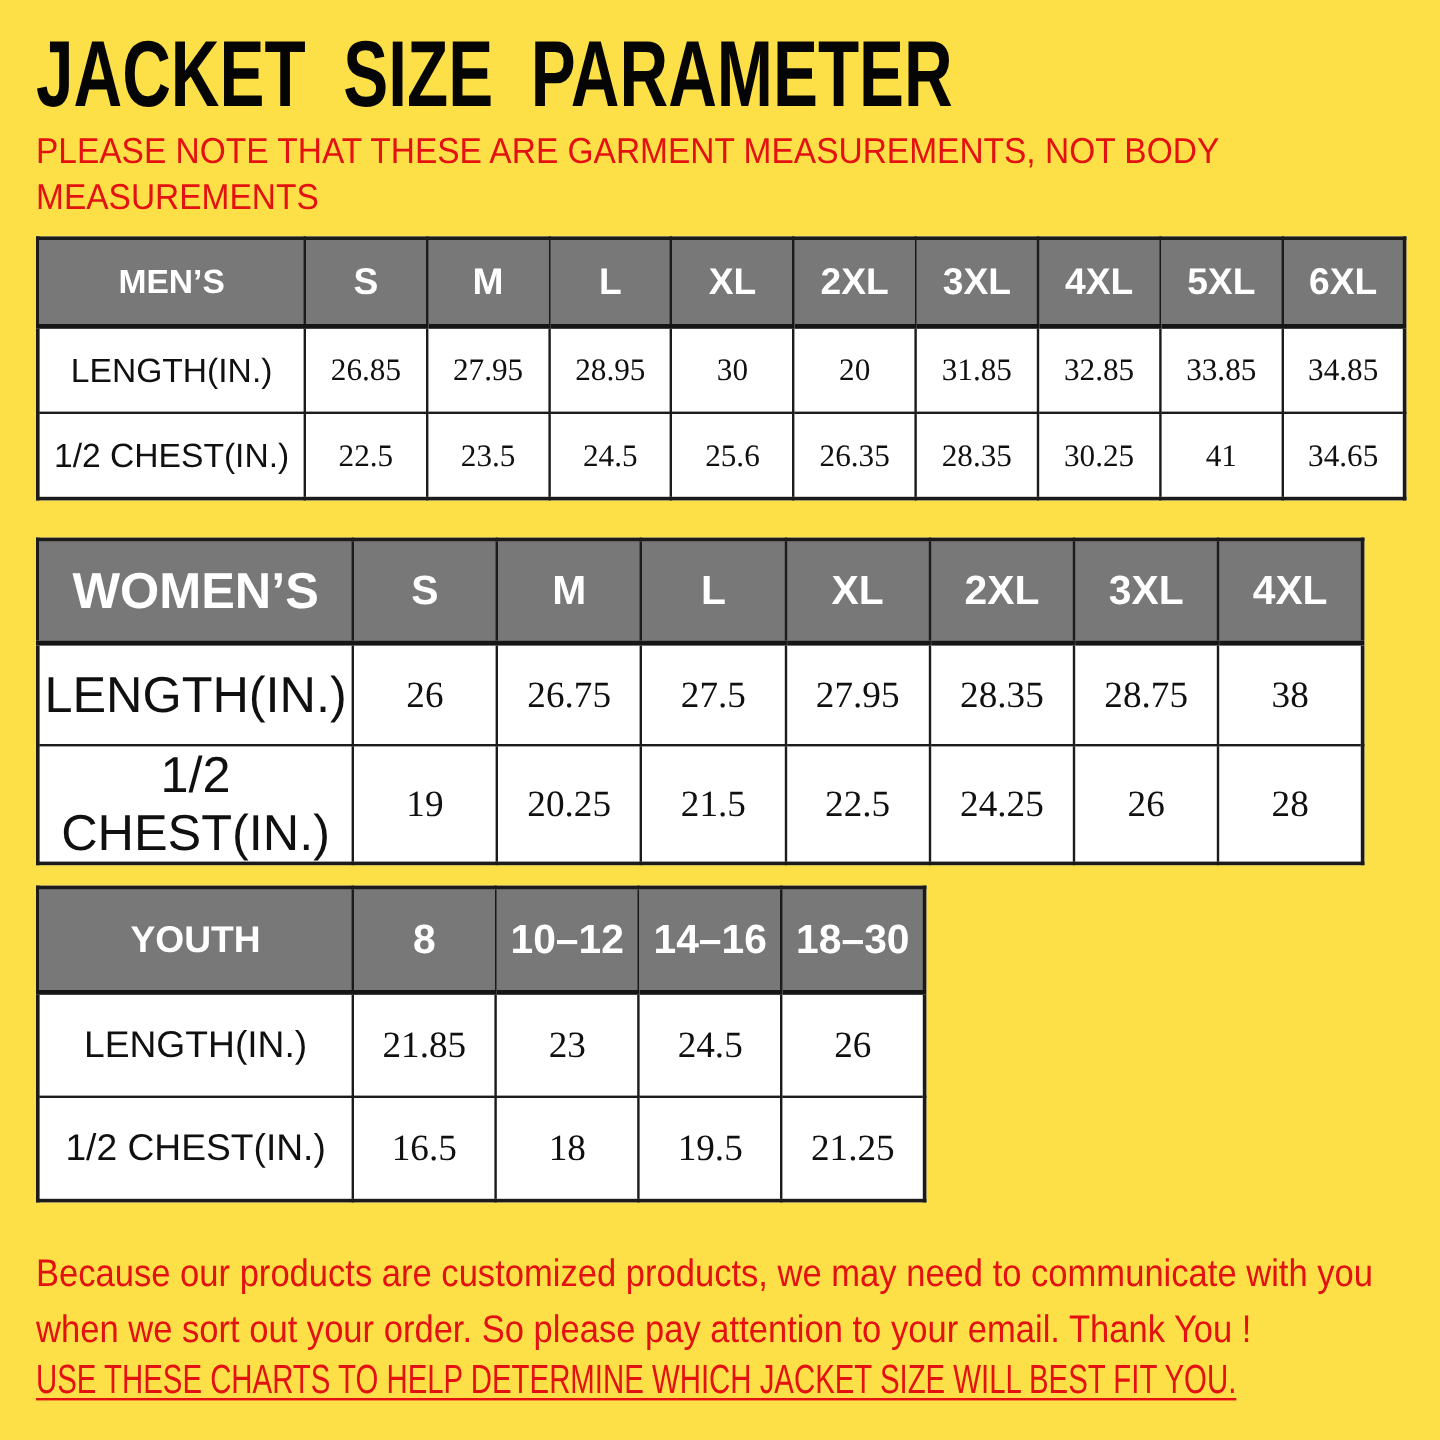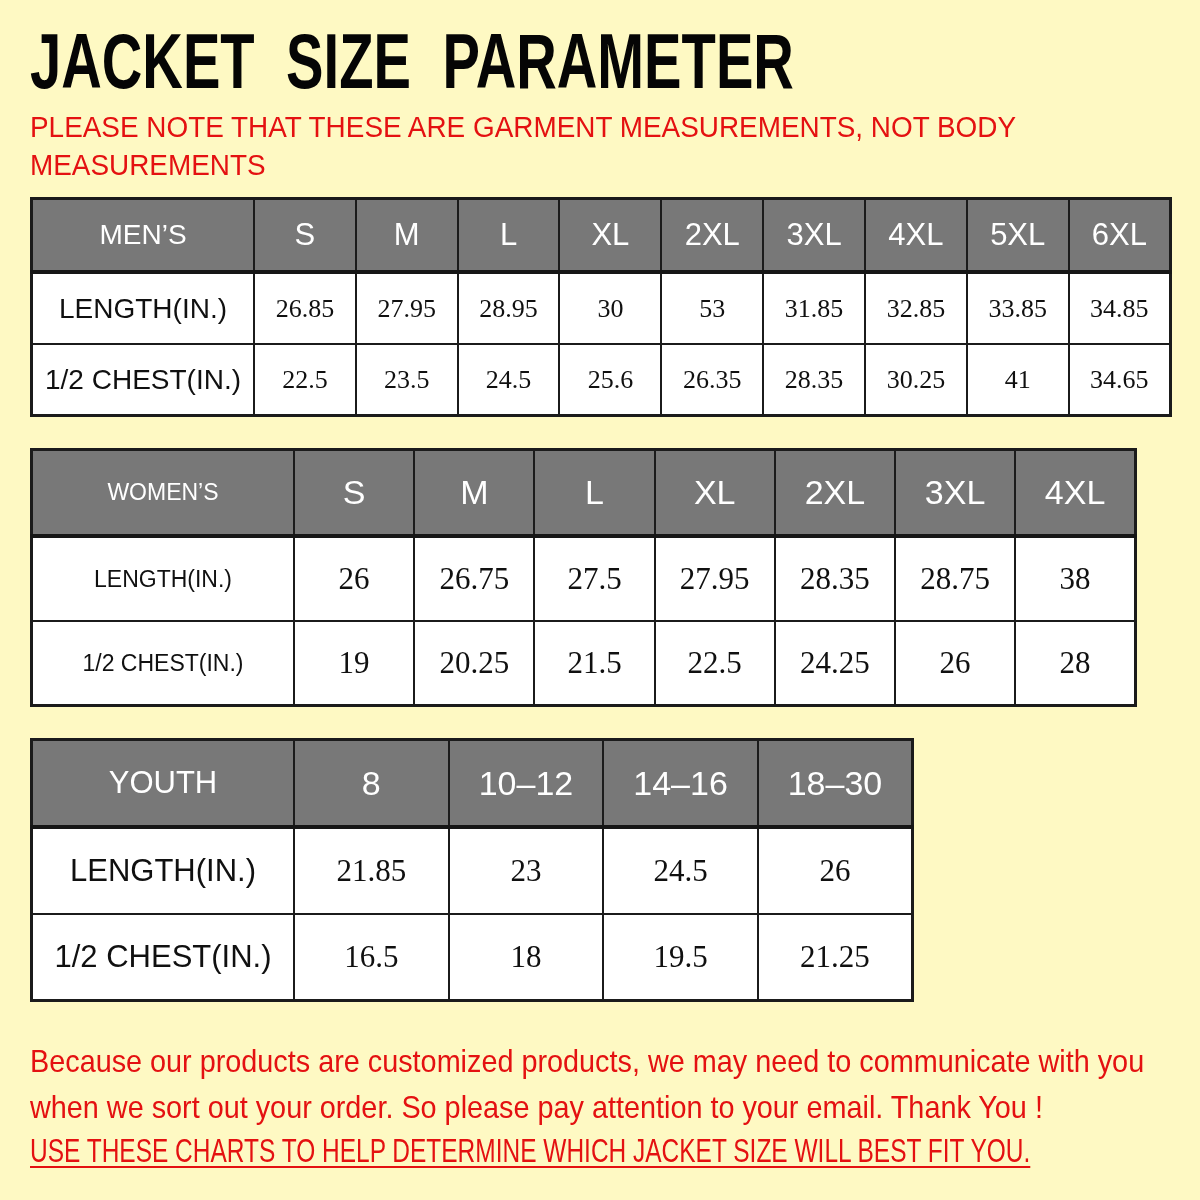--- a/index.html
+++ b/index.html
@@ -1,48 +1,48 @@
 <!DOCTYPE html>
 <html><head>
 <meta charset="utf-8">
 <style>
   html,body{margin:0;padding:0;background:#ffffff;}
-  #page{position:relative;width:1200px;height:1200px;background:#fef9c3;overflow:hidden;
+  #page{position:relative;width:1200px;height:1200px;background:#fde047;overflow:hidden;
         font-family:"Liberation Sans",sans-serif;color:#111;}
 
   
   #title{position:absolute;left:30px;top:22px;font-size:78px;font-weight:700;
          line-height:1.0;white-space:nowrap;letter-spacing:0px;word-spacing:22px;
          transform:scaleX(0.72);transform-origin:left top;color:#050505;}
 
   
   #note{position:absolute;left:30px;top:108px;color:#e41111;font-size:30px;line-height:38px;
         transform:scaleX(0.93);transform-origin:left top;white-space:nowrap;}
 
   
   table.size-table{position:absolute;left:30px;border-collapse:collapse;table-layout:fixed;
                    background:#fff;border:3px solid #1b1b1b;}
   table.size-table th, table.size-table td{border:2px solid #1b1b1b;text-align:center;
                    vertical-align:middle;padding:0;overflow:hidden;}
-  table.size-table th{background:#787878;color:#ffffff;font-weight:400;
+  table.size-table th{background:#787878;color:#ffffff;font-weight:700;
                    border-bottom:4px solid #161616;}
   table.size-table td{color:#101010;font-family:"Liberation Serif",serif;}
   table.size-table td:first-child{font-family:Liberation Sans, sans-serif;}
 
   #mens-table{top:197px;width:1142px;}
   #mens-table th{height:70px;font-size:31px;}
   #mens-table td{height:69px;font-size:26px;}
   #mens-table th:first-child,#mens-table td:first-child{width:220px;font-size:28px;}
 
   #womens-table{top:448px;width:1107px;}
   #womens-table th{height:83px;font-size:34px;}
   #womens-table td{height:82px;font-size:31px;}
-  #womens-table th:first-child,#womens-table td:first-child{width:260px;font-size:23px;}
+  #womens-table th:first-child,#womens-table td:first-child{width:260px;font-size:42px;}
 
-  #youth-table{top:738px;width:884px;}
+  #youth-table{top:738px;width:742px;}
   #youth-table th{height:84px;font-size:34px;}
   #youth-table td{height:84px;font-size:31px;}
   #youth-table th:first-child,#youth-table td:first-child{width:260px;font-size:31px;}
 
   
   #footer-para{position:absolute;left:30px;top:1038px;color:#e41111;font-size:32px;
                line-height:46px;transform:scaleX(0.90);transform-origin:left top;white-space:nowrap;}
   #footer-instruction{position:absolute;left:30px;top:1130px;color:#e41111;font-size:34px;
                line-height:40px;transform:scaleX(0.72);transform-origin:left top;white-space:nowrap;
                text-decoration:underline;text-decoration-thickness:2px;text-underline-offset:4px;}
@@ -74,21 +74,21 @@
           <th>6XL</th>
         </tr>
       </thead>
       <tbody>
         <tr>
           <td>LENGTH(IN.)</td>
           <td>26.85</td>
           <td>27.95</td>
           <td>28.95</td>
           <td>30</td>
-          <td>53</td>
+          <td>20</td>
           <td>31.85</td>
           <td>32.85</td>
           <td>33.85</td>
           <td>34.85</td>
         </tr>
         <tr>
           <td>1/2 CHEST(IN.)</td>
           <td>22.5</td>
           <td>23.5</td>
           <td>24.5</td>

